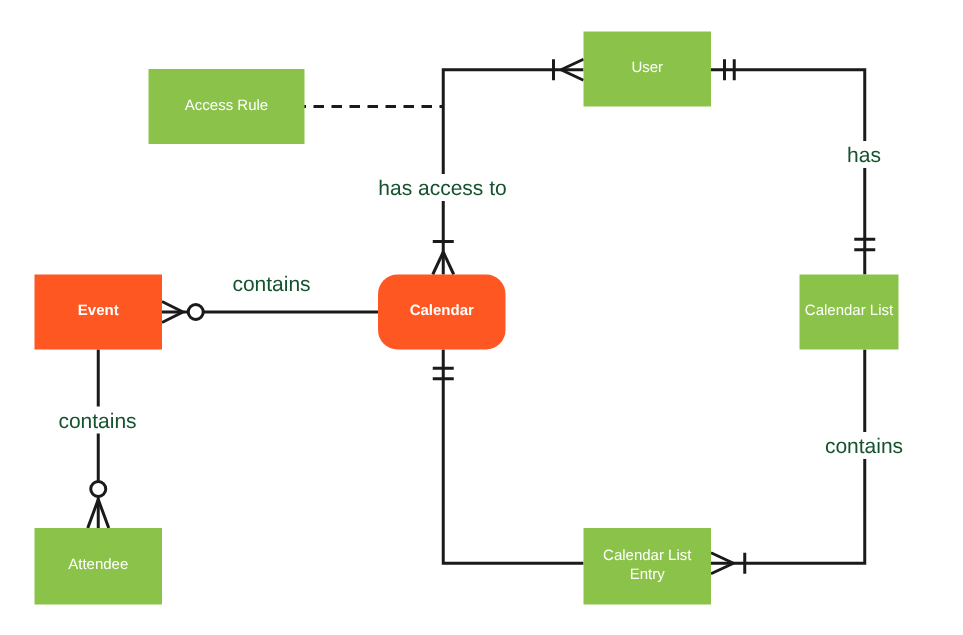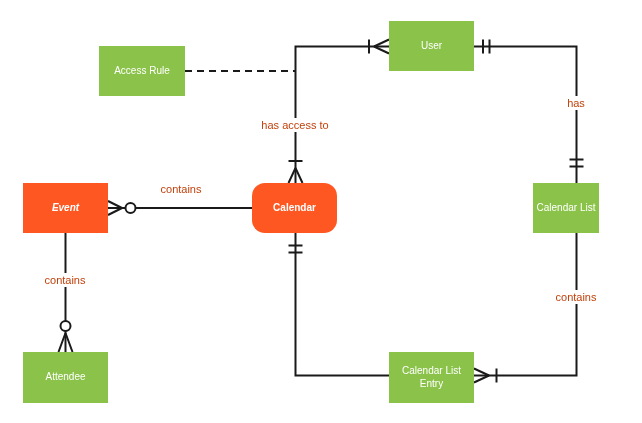--- a/index.html
+++ b/index.html
@@ -31,22 +31,22 @@
     line-height: 1.25;
     padding: 2px;
     box-sizing: border-box;
   }
   .entity.green { background: #8BC34A; font-weight: 400; }
   .entity.orange { background: #FF5722; font-weight: 700; }
   .rel-label {
     position: absolute;
     transform: translate(-50%, -50%);
     background: #ffffff;
-    color: #c2410c;
-    font-size: 11px;
+    color: #14532d;
+    font-size: 14px;
     padding: 1px 4px;
     white-space: nowrap;
   }
 </style>
 </head>
 <body>
 
 <div class="canvas">
 
   <svg class="connectors" width="642" height="423" viewBox="0 0 642 423" stroke="#1A1A1A" stroke-width="2" fill="none">
@@ -86,29 +86,29 @@
       <path d="M288.5,245.5 H302.5 M288.5,252.5 H302.5"></path>
     </g>
 
     <g>
       <path d="M65.5,233 V352"></path>
       <circle cx="65.5" cy="326" r="5" fill="#ffffff"></circle>
       <path d="M65.5,333 L58.5,352 M65.5,333 L72.5,352"></path>
     </g>
   </svg>
 
-  <div class="entity green" style="left:99px; top:46px; width:86px; height:50px;">
+  <div class="entity green" style="left:99px; top:46px; width:104px; height:50px;">
     <span>Access Rule</span>
   </div>
 
   <div class="entity green" style="left:389px; top:21px; width:85px; height:50px;">
     <span>User</span>
   </div>
 
-  <div class="entity orange" style="left:23px; top:183px; width:85px; height:50px;font-style:italic;">
+  <div class="entity orange" style="left:23px; top:183px; width:85px; height:50px;">
     <span>Event</span>
   </div>
 
   <div class="entity orange" style="left:252px; top:183px; width:85px; height:50px;border-radius:13px;">
     <span>Calendar</span>
   </div>
 
   <div class="entity green" style="left:533px; top:183px; width:66px; height:50px;">
     <span>Calendar List</span>
   </div>

